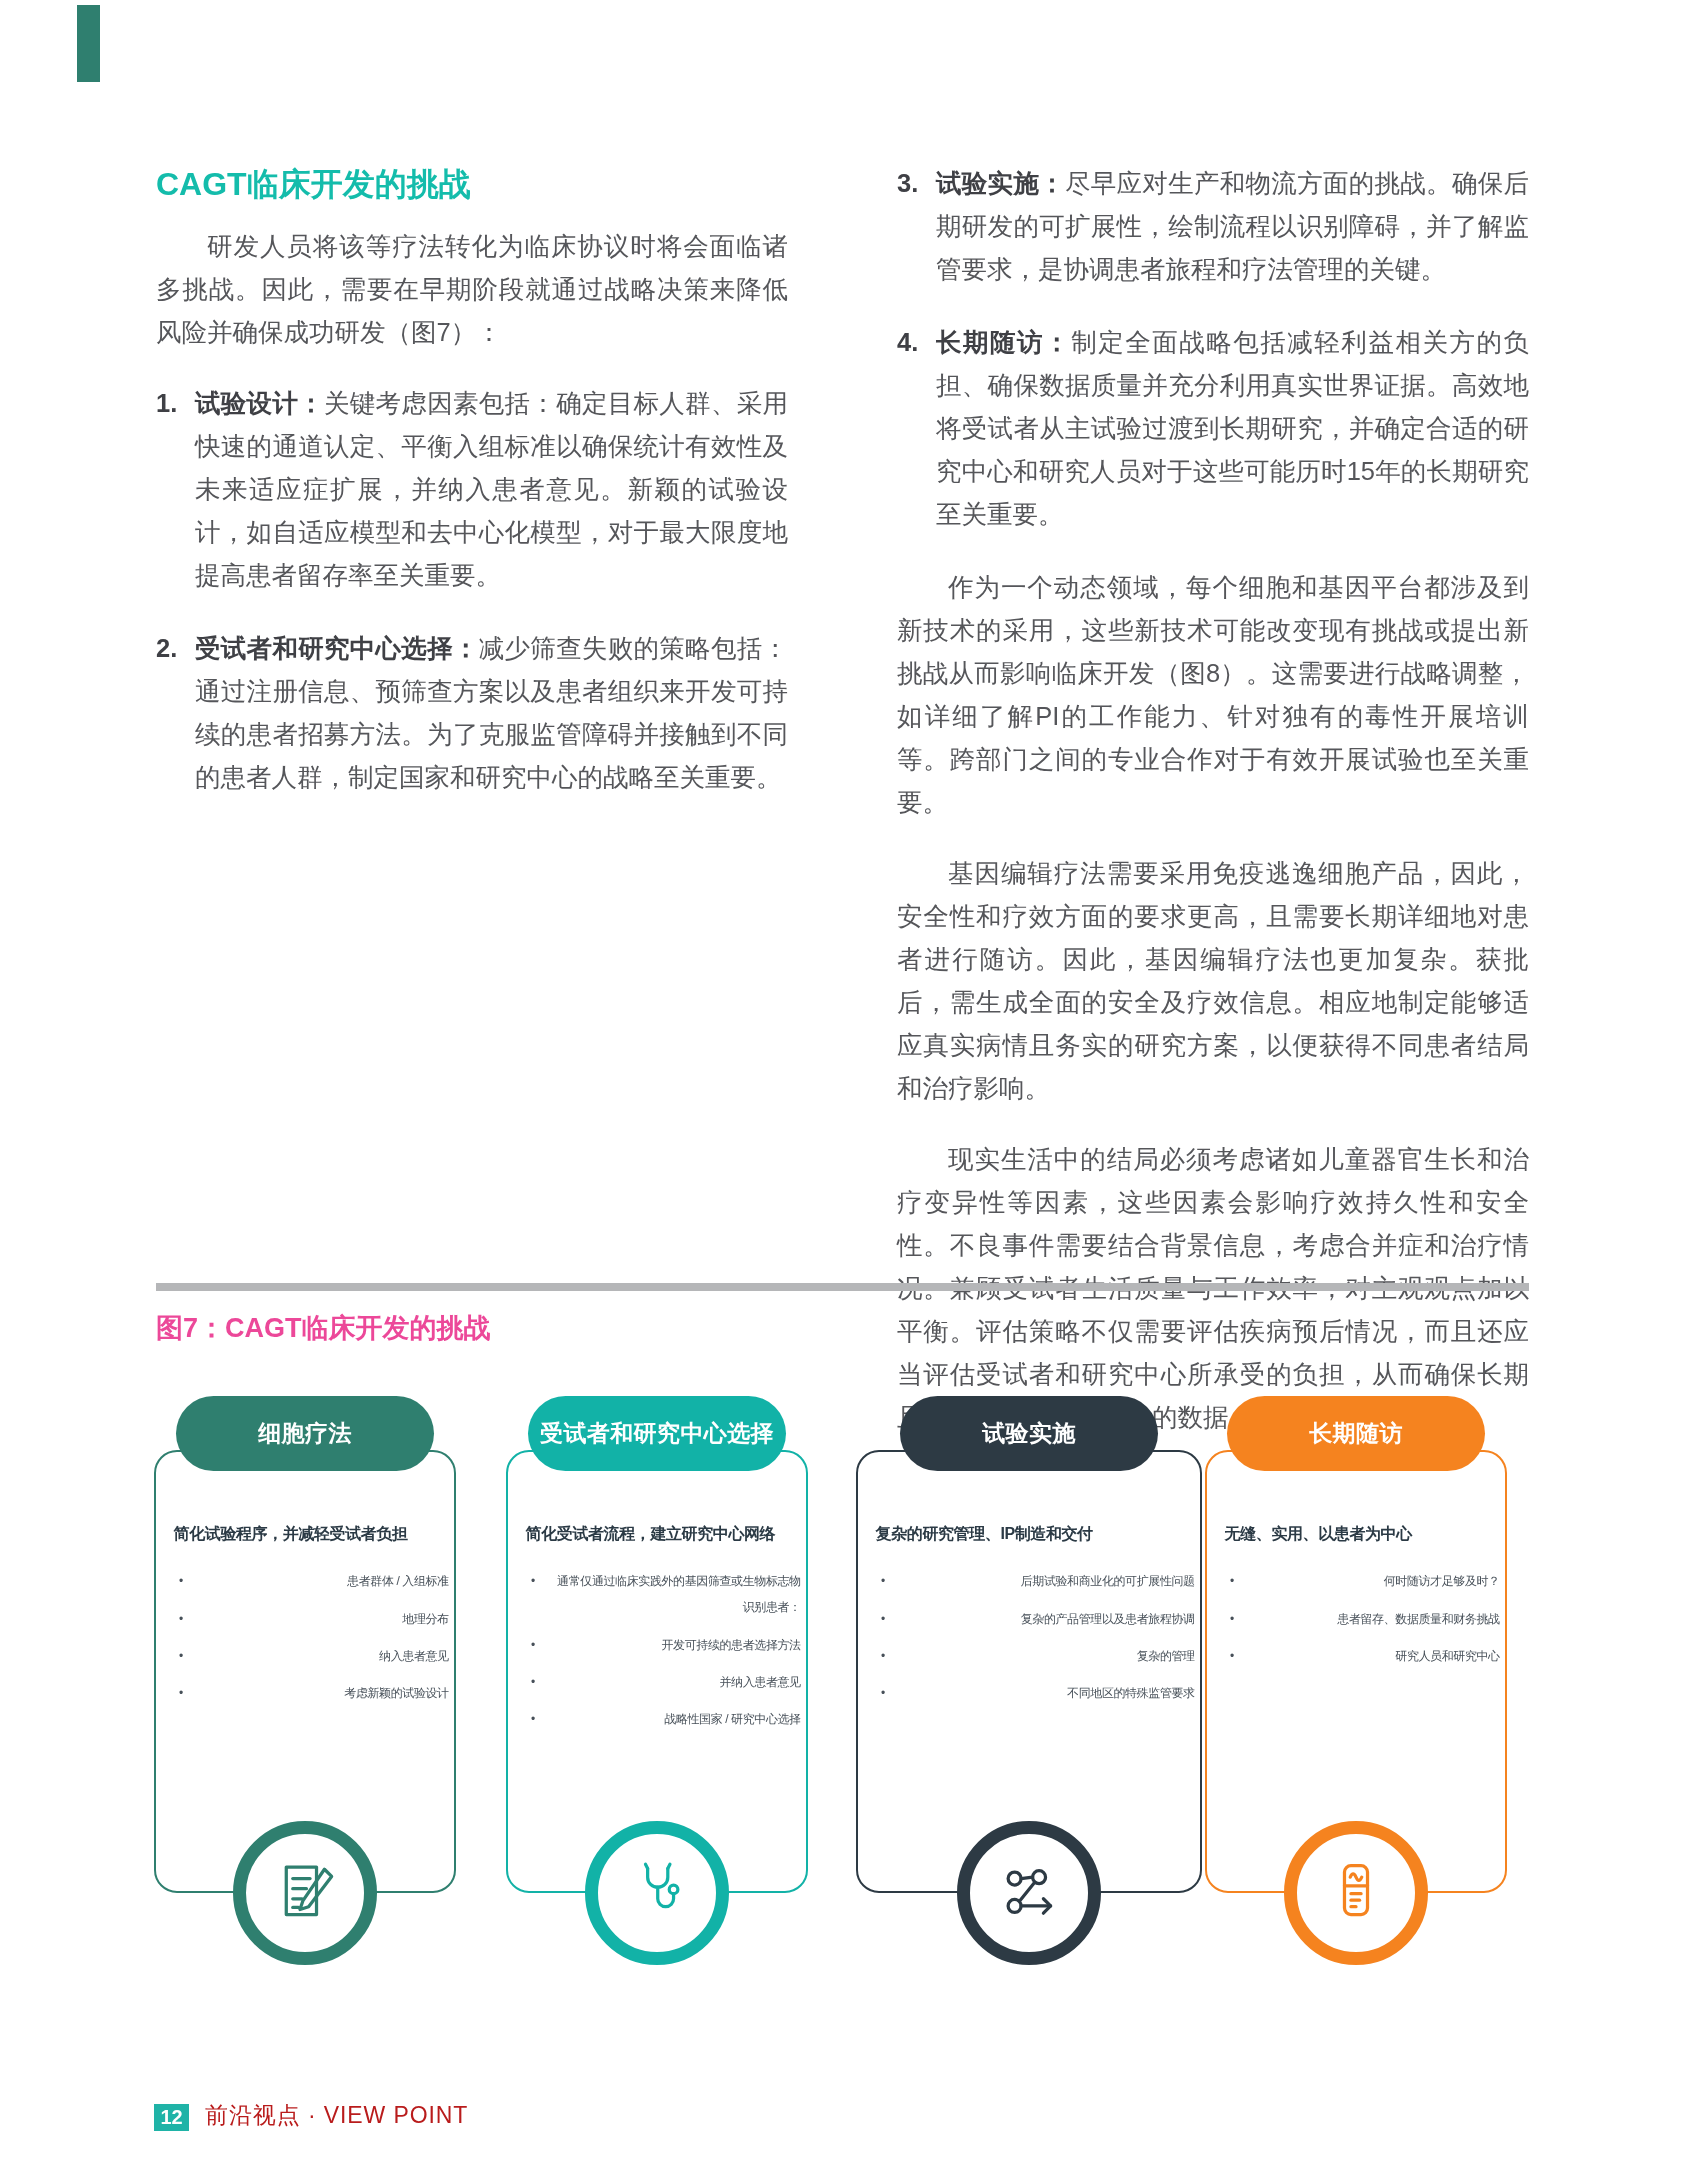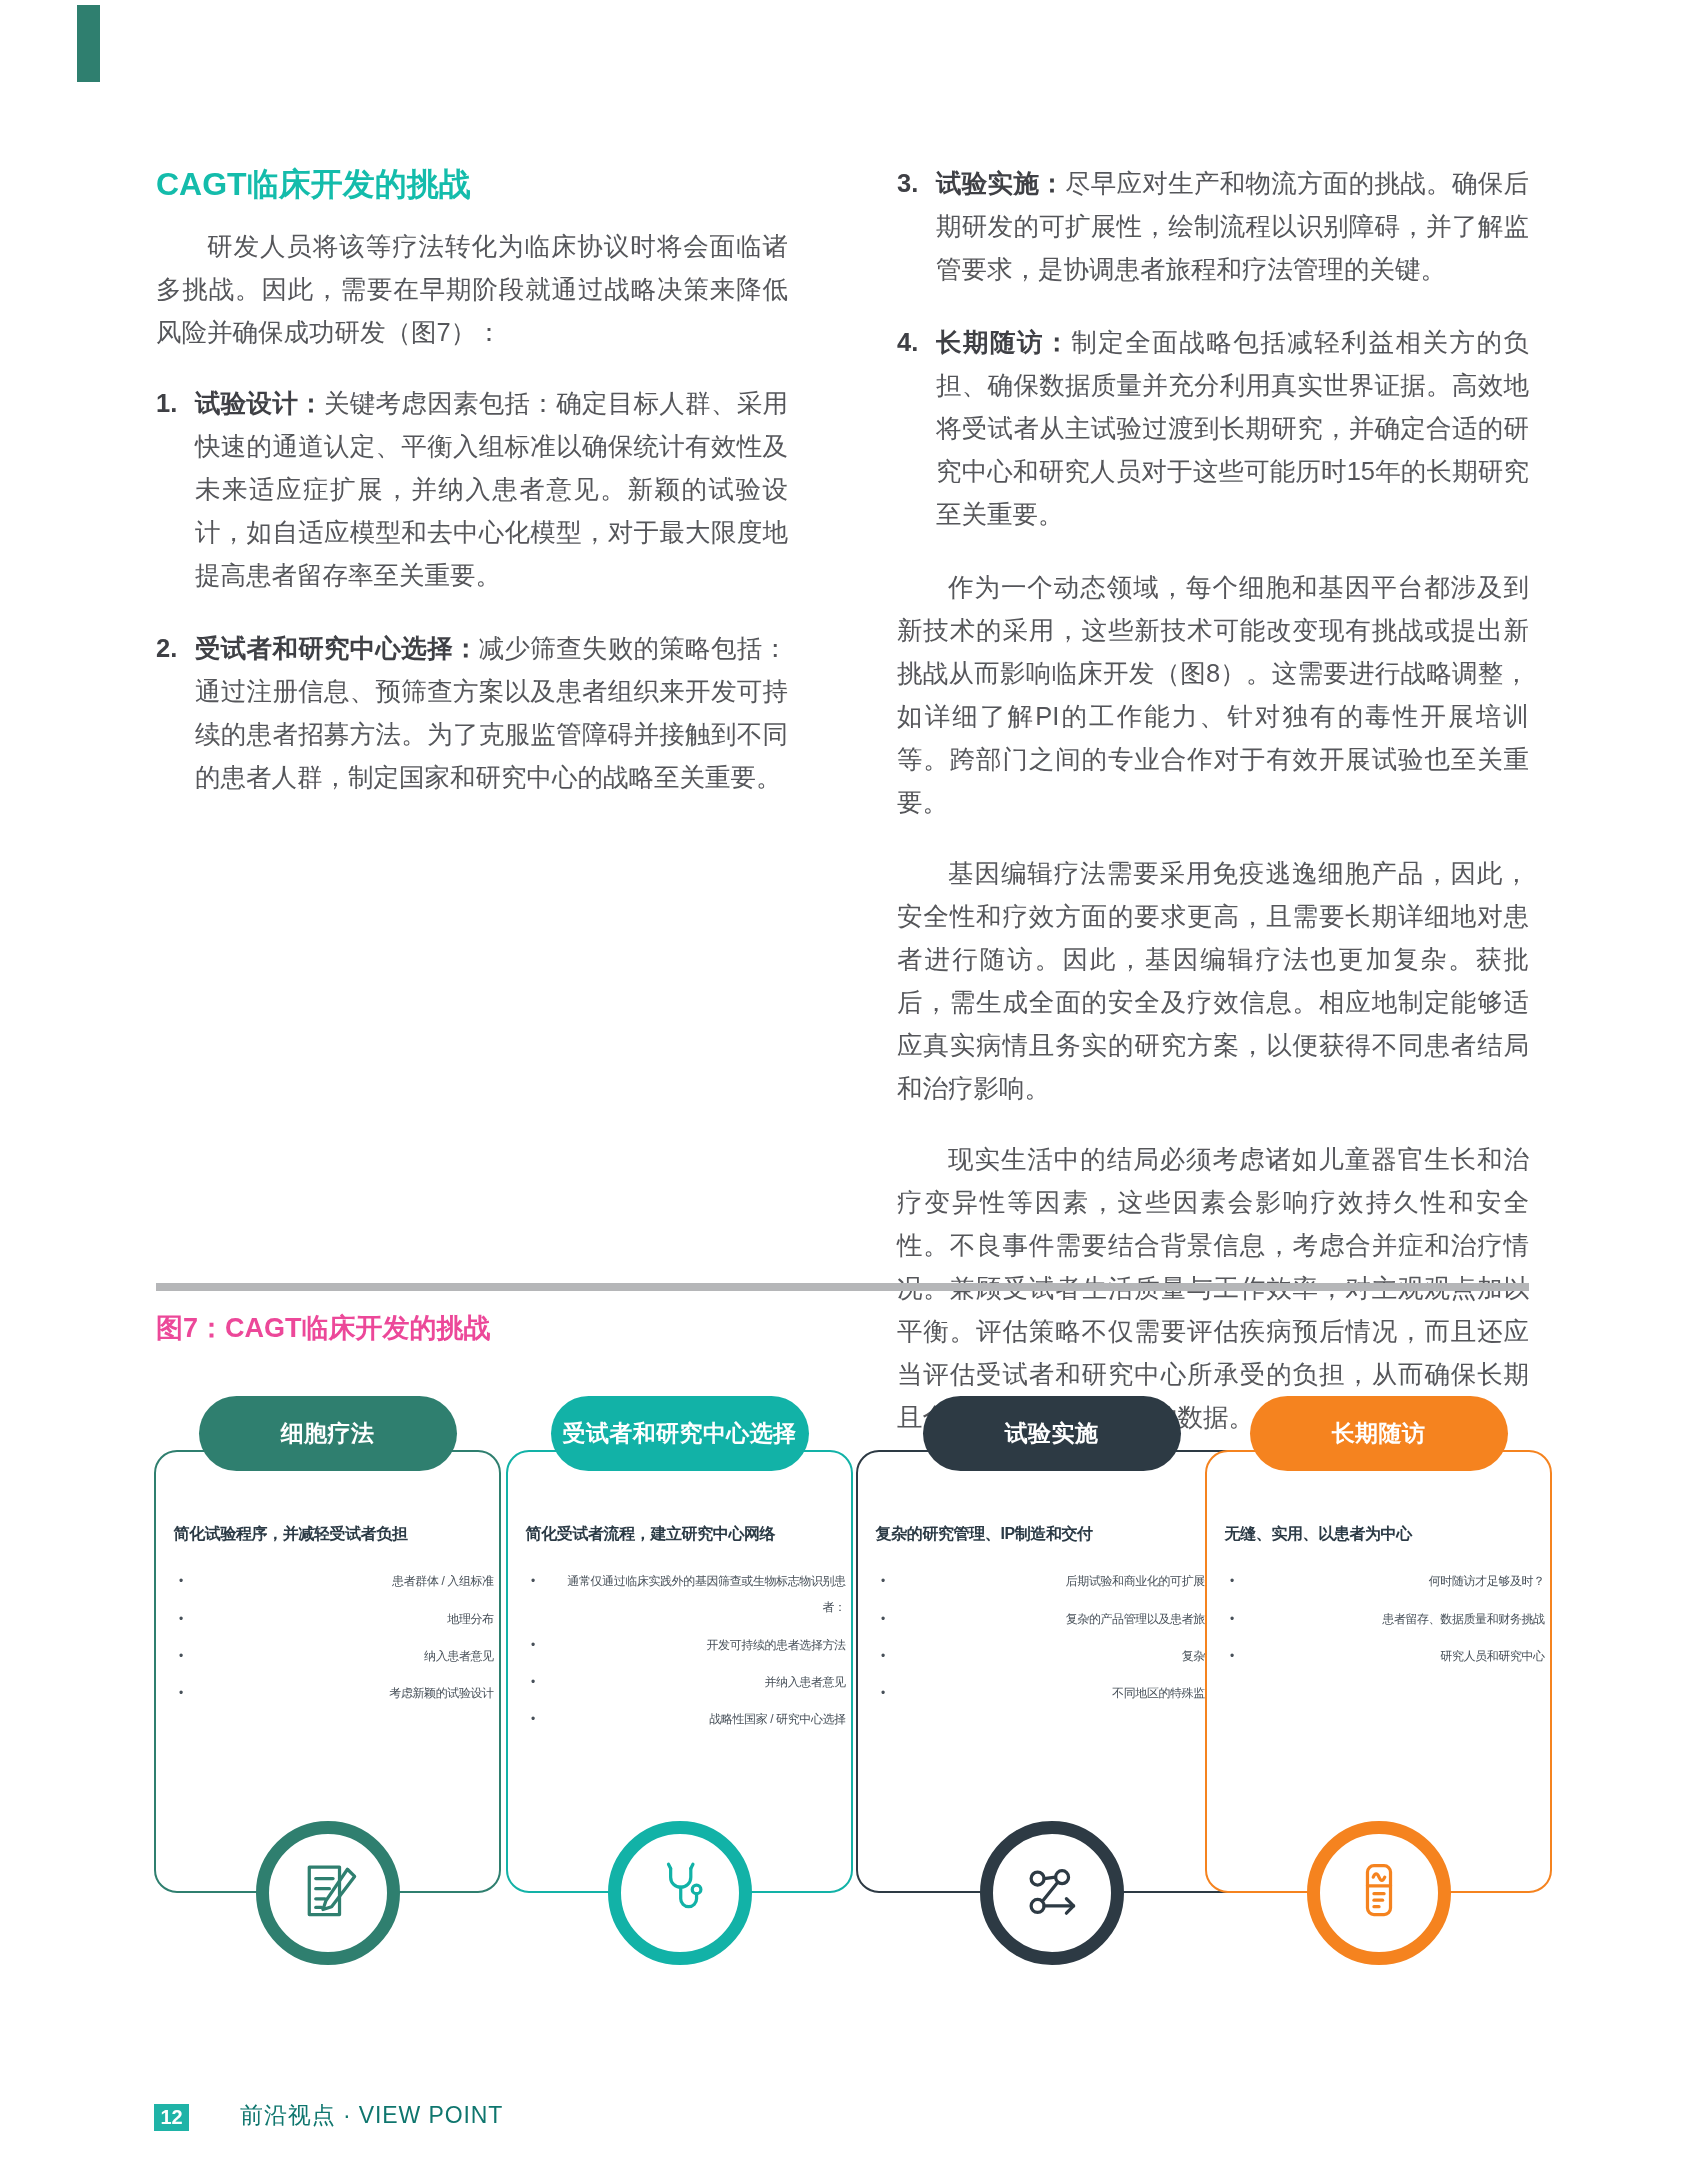--- a/index.html
+++ b/index.html
@@ -14,21 +14,21 @@
   .para{text-indent:2em;margin:0 0 28px 0;}
   .heading{font-size:32px;line-height:44px;font-weight:bold;color:#14BCAB;margin:0 0 19.3px 0;}
   .list-item{position:relative;padding-left:39px;margin:0 0 30px 0;}
   .list-item .num{position:absolute;left:0;top:0;font-weight:bold;color:#3f4045;}
   .lead{font-weight:bold;color:#3f4045;}
 
   
   .fig-divider{position:absolute;left:156px;top:1283px;width:1373px;height:8px;background:#b5b6b8;}
   .fig-title{position:absolute;left:156px;top:1310px;font-size:27px;font-weight:bold;color:#ec4899;}
 
-  .card{position:absolute;top:1396px;width:347px;height:597px;}
+  .card{position:absolute;top:1396px;width:302px;height:597px;}
   .card1{left:154px;--ac:#2F7F6F;}
   .card2{left:506px;--ac:#12B2A7;}
   .card3{left:856px;padding-left:44px;--ac:#2D3A44;}
   .card4{left:1205px;--ac:#F5831F;}
   .pill{position:absolute;left:50%;transform:translateX(-50%);top:0;width:258px;height:75px;
         border-radius:38px;background:var(--ac);color:#ffffff;font-weight:bold;font-size:23px;
         display:flex;align-items:center;justify-content:center;z-index:2;letter-spacing:0.4px;white-space:nowrap;}
   .card-body{position:absolute;top:54px;left:0;right:0;height:443px;border:2.6px solid var(--ac);
         border-radius:23px;box-sizing:border-box;padding:67px 5.3px 0 17.6px;background:#ffffff;}
   .subtitle{font-weight:bold;color:#2b3a45;font-size:16px;line-height:30px;letter-spacing:-0.4px;
@@ -39,21 +39,21 @@
   .ring{position:absolute;top:425px;left:50%;transform:translateX(-50%);width:118px;height:118px;
         border:13px solid var(--ac);border-radius:50%;background:#ffffff;z-index:2;
         display:flex;align-items:center;justify-content:center;}
   .ring svg{width:72px;height:72px;fill:none;stroke:var(--ac);stroke-width:4.5;
         stroke-linecap:round;stroke-linejoin:round;}
 
   
   .footer{position:absolute;left:154px;top:2100px;display:flex;align-items:flex-end;gap:16px;}
   .badge{background:#1FB3A7;color:#ffffff;font-weight:bold;font-size:20px;width:35px;height:27px;
         display:flex;align-items:center;justify-content:center;}
-  .footer-label{font-size:23px;color:#0f766e;letter-spacing:0.9px;margin-left:35px;}
+  .footer-label{font-size:23px;color:#b91c1c;letter-spacing:0.9px;}
 </style>
 </head>
 <body>
 
 <div class="page">
 
   <div class="corner-bar"></div>
 
   <div class="col col-left">
     <div class="heading">CAGT临床开发的挑战</div>

